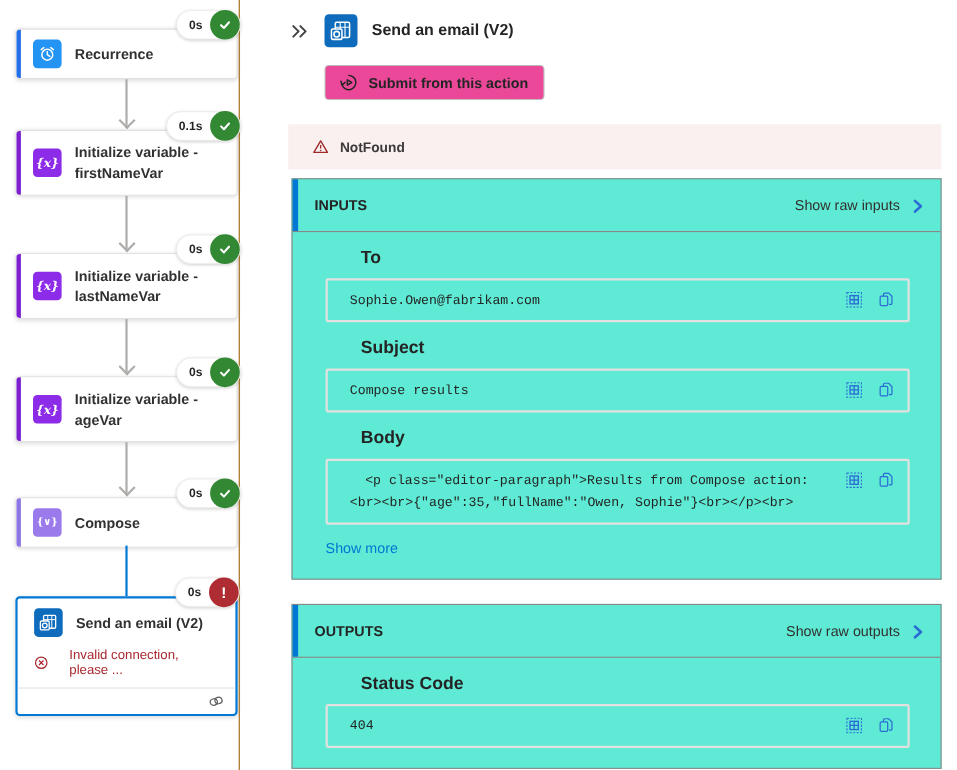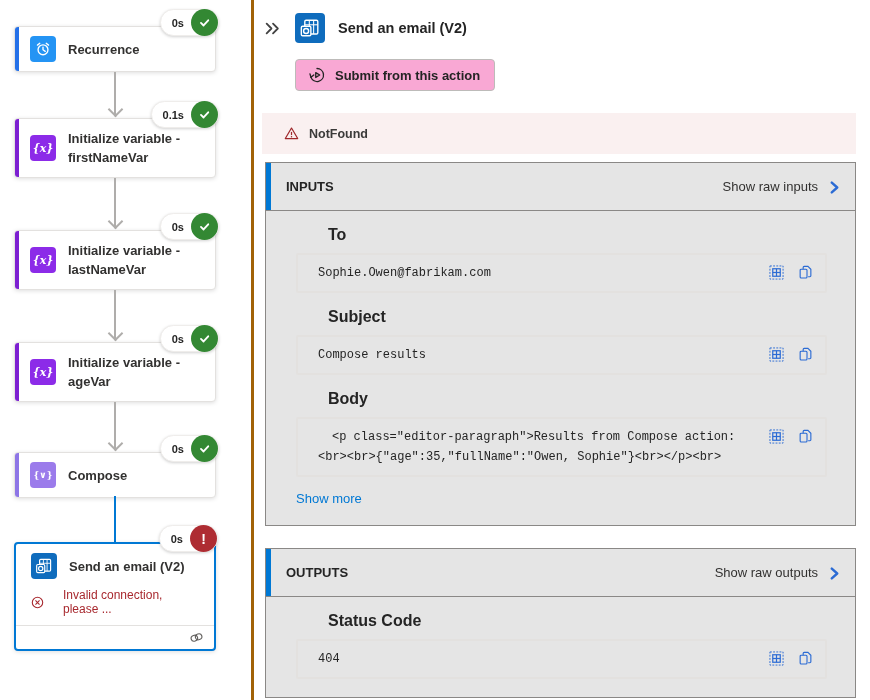--- a/index.html
+++ b/index.html
@@ -1,21 +1,21 @@
 <!DOCTYPE html>
 <html><head>
 <meta charset="utf-8">
 <style>
   * { box-sizing: border-box; margin: 0; padding: 0; }
   html,body { width: 870px; height: 700px; overflow: hidden; background: #fff;
     font-family: "Liberation Sans", sans-serif; color: #242424; }
 
   
-  .canvas { position: absolute; left: 0; top: 0; width: 254px; height: 700px;
-    border-right: 3px solid #a16207; background: #fff; }
+  .canvas { position: absolute; left: 0; top: 0; width: 218px; height: 700px;
+    border-right: 1px solid #a16207; background: #fff; }
   .node { position: absolute; left: 14px; width: 202px; background: #fff;
     border: 1px solid #E3E1DF; border-radius: 4px;
     box-shadow: 0 1px 4px rgba(0,0,0,.13); }
   .node-accent { position: absolute; left: 0; top: 0; bottom: 0; width: 4px;
     border-radius: 3px 0 0 3px; }
   .accent-recurrence { background: #2470E8; }
   .accent-variable   { background: #7C1FD1; }
   .accent-compose    { background: #8D75E6; }
   .node-row { display: flex; align-items: center; gap: 12px; padding: 9px 10px 9px 15px; }
   .node-row.tall { padding: 10px 10px 10px 15px; }
@@ -57,33 +57,33 @@
   .panel-header { display: flex; align-items: center; gap: 13px;
     margin: 12px 0 0 7px; height: 32px; }
   .collapse-btn { width: 20px; height: 20px; display: flex; align-items: center;
     justify-content: center; cursor: pointer; }
   .panel-icon { width: 30px; height: 30px; border-radius: 4px;
     display: flex; align-items: center; justify-content: center; }
   .panel-title { font-size: 14.5px; font-weight: 600; color: #242424; }
 
   .submit-btn { display: inline-flex; align-items: center; gap: 9px;
     margin: 15px 0 0 40px; padding: 6px 14px 6px 12px;
-    border: 1px solid #BDBBB9; border-radius: 4px; background: #f9a8d4;
+    border: 1px solid #BDBBB9; border-radius: 4px; background: #ec4899;
     font-size: 13px; font-weight: 600; color: #242424; cursor: pointer; }
 
   .tabs { display: flex; gap: 27px; margin: 35px 0 0 17px; }
   .tab { font-size: 13px; color: #424242; padding-bottom: 8px;
     border-bottom: 3px solid transparent; cursor: pointer; }
   .tab.active { color: #242424; font-weight: 700; border-bottom-color: #0F6CBD; }
 
   .alert { margin: 22px 14px 0 7px; height: 41px; background: #FAF0F0;
     display: flex; align-items: center; gap: 10px; padding-left: 22px; }
   .alert-text { font-size: 12.5px; font-weight: 700; color: #3B3A39; }
 
-  .card { margin: 8px 14px 0 10px; border: 1px solid #8A8886; background: #e5e5e5; }
+  .card { margin: 8px 14px 0 10px; border: 1px solid #8A8886; background: #5eead4; }
   .card.outputs { margin-top: 22px; }
   .card-header { position: relative; height: 48px; display: flex; align-items: center;
     justify-content: space-between; padding: 0 14px 0 20px;
     border-bottom: 1px solid #8A8886; }
   .card-header::before { content: ""; position: absolute; left: 0; top: 0; bottom: 0;
     width: 5px; background: #0078D4; }
   .card-heading { font-size: 13px; font-weight: 700; color: #242424; }
   .raw-link { display: flex; align-items: flex-end; gap: 10px; font-size: 13px;
     color: #323130; cursor: pointer; }
   .card-body { padding: 0 28px 18px 30px; }

